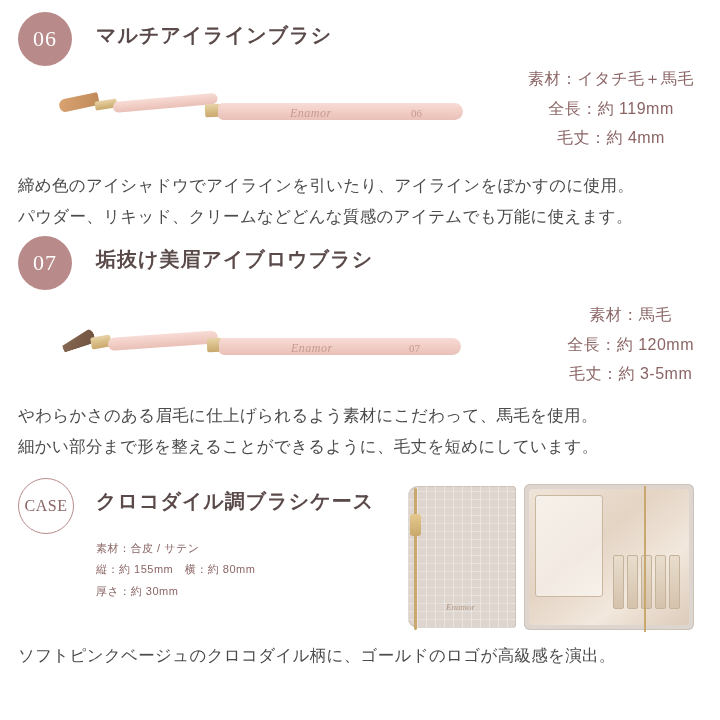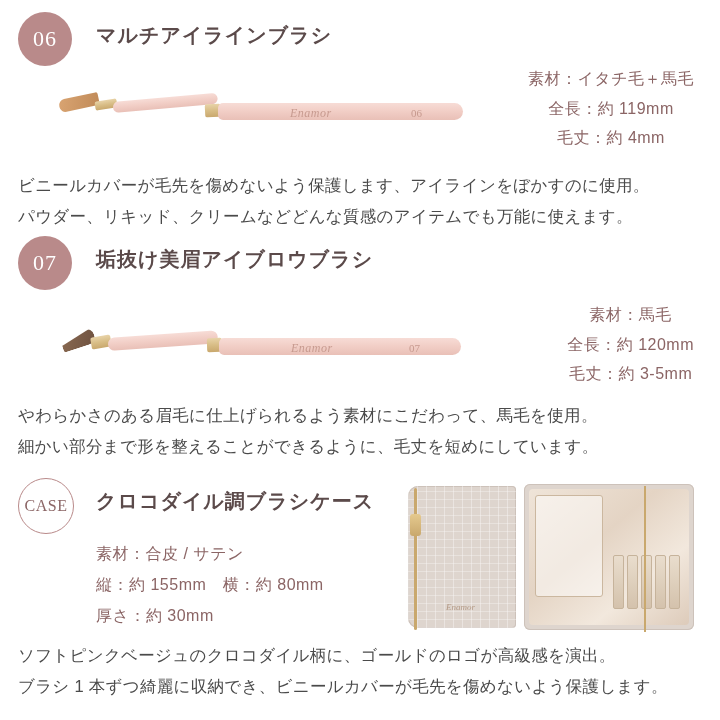--- a/index.html
+++ b/index.html
@@ -218,21 +218,21 @@
     height: 146px;
     background: #c9a86d;
   }
 
   
   .case-specs {
     position: absolute;
     left: 96px;
     top: 538px;
     color: #8b6565;
-    font-size: 16px;
+    font-size: 11px;
     line-height: 1.95;
     letter-spacing: 0.5px;
   }
 </style>
 </head>
 <body>
 
 <div class="page">
 
   <div class="section sec06">
@@ -251,21 +251,21 @@
       <div class="brush-num" style="left:356px; top:23px;">06</div>
     </div>
 
     <div class="specs right" style="top:52px;">
       <div>素材：イタチ毛＋馬毛</div>
       <div>全長：約 119mm</div>
       <div>毛丈：約 4mm</div>
     </div>
 
     <div class="desc" style="top:158px;">
-      <div>ビニールカバーが毛先を傷めないよう保護します、アイラインをぼかすのに使用。</div>
+      <div>締め色のアイシャドウでアイラインを引いたり、アイラインをぼかすのに使用。</div>
       <div>パウダー、リキッド、クリームなどどんな質感のアイテムでも万能に使えます。</div>
     </div>
   </div>
 
   <div class="section sec07">
     <div class="head">
       <div class="badge">07</div>
       <div class="title">垢抜け美眉アイブロウブラシ</div>
     </div>
 
@@ -319,16 +319,15 @@
         <div class="slot" style="left:112px;"></div>
         <div class="slot" style="left:126px;"></div>
         <div class="slot" style="left:140px;"></div>
       </div>
       <div class="divider-line"></div>
     </div>
   </div>
 
   <div class="desc" style="top:640px;">
     <div>ソフトピンクベージュのクロコダイル柄に、ゴールドのロゴが高級感を演出。</div>
-    <div>ブラシ 1 本ずつ綺麗に収納でき、ビニールカバーが毛先を傷めないよう保護します。</div>
   </div>
 
 </div>
 
 </body></html>

